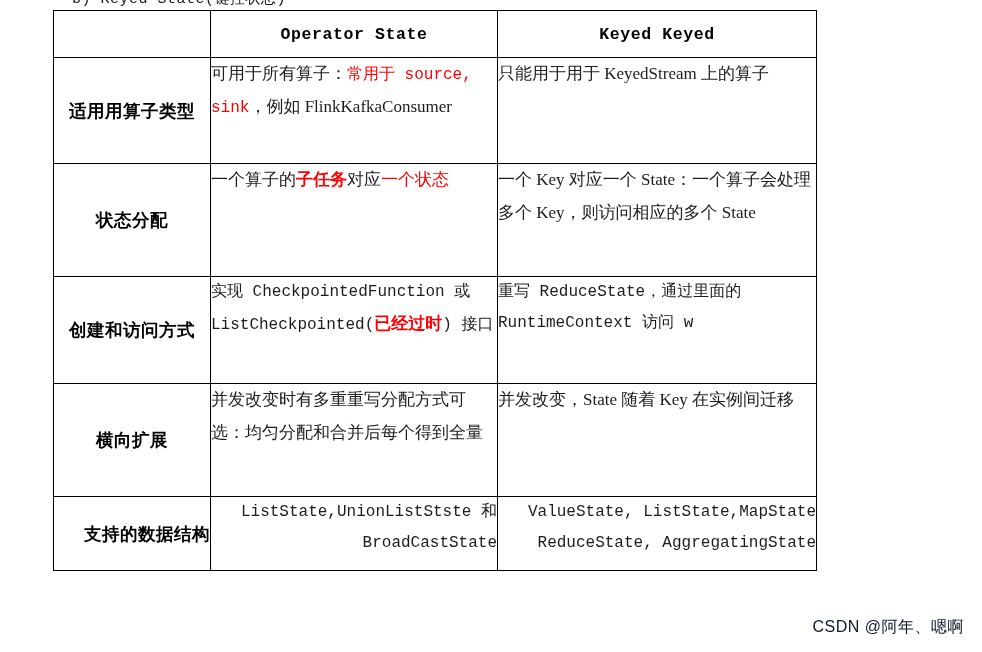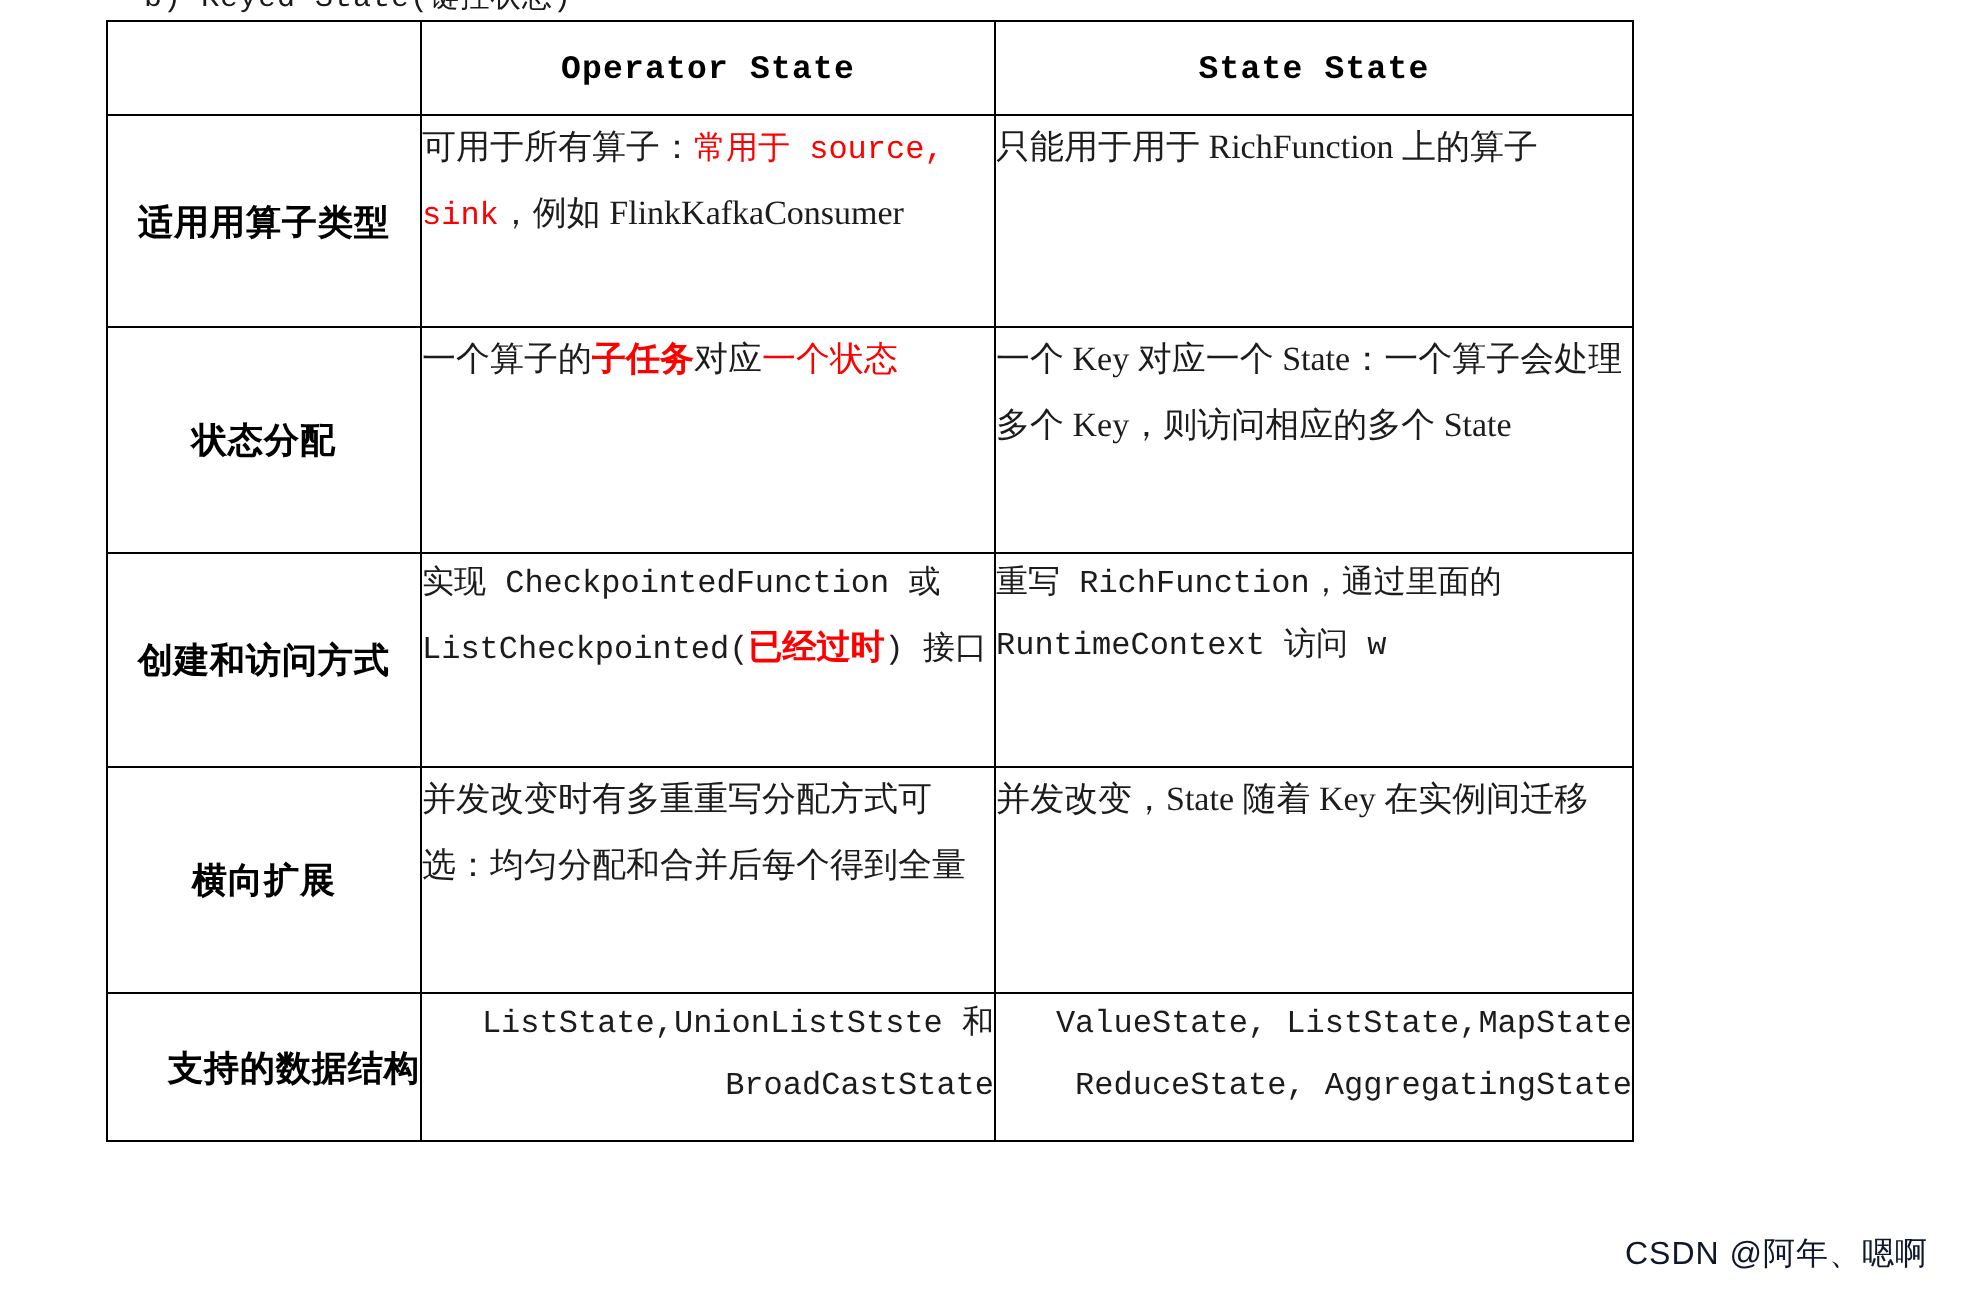--- a/index.html
+++ b/index.html
@@ -129,33 +129,33 @@
   <tbody>
 
     <tr>
       <td class="hdr-cell">
         <span class="hdr-text"></span>
       </td>
       <td class="hdr-cell">
         <span class="hdr-text">Operator State</span>
       </td>
       <td class="hdr-cell">
-        <span class="hdr-text">State State</span>
+        <span class="hdr-text">Keyed Keyed</span>
       </td>
     </tr>
 
     <tr class="r1">
       <td class="label-cell">
         <span class="label-text">适用用算子类型</span>
       </td>
       <td class="body-cell">
         <div class="body-text"><span class="cn">可用于所有算子：</span><span class="red">常用于 source, sink</span><span class="cn">，例如 FlinkKafkaConsumer</span></div>
       </td>
       <td class="body-cell">
-        <div class="body-text"><span class="cn">只能用于用于 RichFunction 上的算子</span></div>
+        <div class="body-text"><span class="cn">只能用于用于 KeyedStream 上的算子</span></div>
       </td>
     </tr>
 
     <tr class="r2">
       <td class="label-cell">
         <span class="label-text">状态分配</span>
       </td>
       <td class="body-cell">
         <div class="body-text"><span class="cn">一个算子的</span><span class="cn red-b">子任务</span><span class="cn">对应</span><span class="cn red">一个状态</span></div>
       </td>
@@ -165,21 +165,21 @@
     </tr>
 
     <tr class="r3">
       <td class="label-cell">
         <span class="label-text">创建和访问方式</span>
       </td>
       <td class="body-cell">
         <div class="body-text"><span>实现 CheckpointedFunction 或 ListCheckpointed(</span><span class="cn red-b">已经过时</span><span>) 接口</span></div>
       </td>
       <td class="body-cell">
-        <div class="body-text"><span>重写 RichFunction，通过里面的 RuntimeContext 访问 w</span></div>
+        <div class="body-text"><span>重写 ReduceState，通过里面的 RuntimeContext 访问 w</span></div>
       </td>
     </tr>
 
     <tr class="r4">
       <td class="label-cell">
         <span class="label-text">横向扩展</span>
       </td>
       <td class="body-cell">
         <div class="body-text"><span class="cn">并发改变时有多重重写分配方式可选：均匀分配和合并后每个得到全量</span></div>
       </td>

